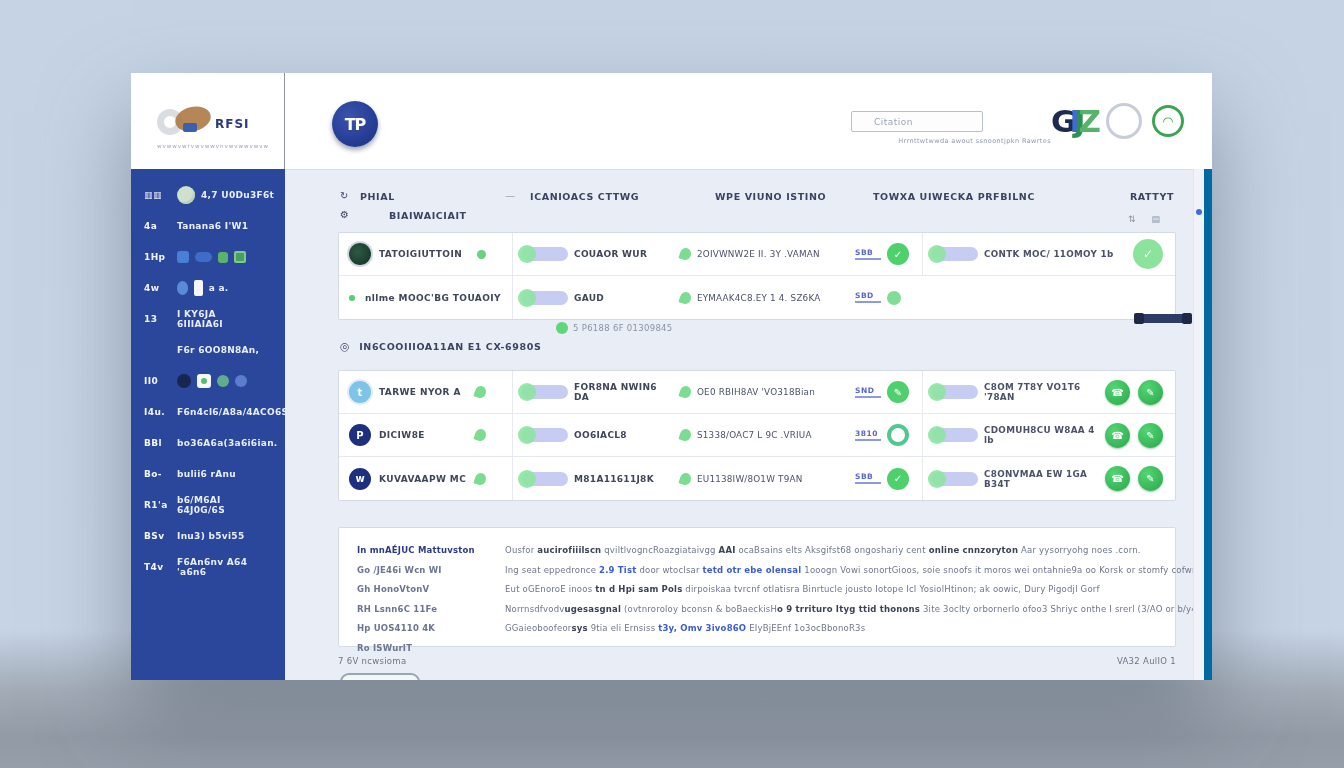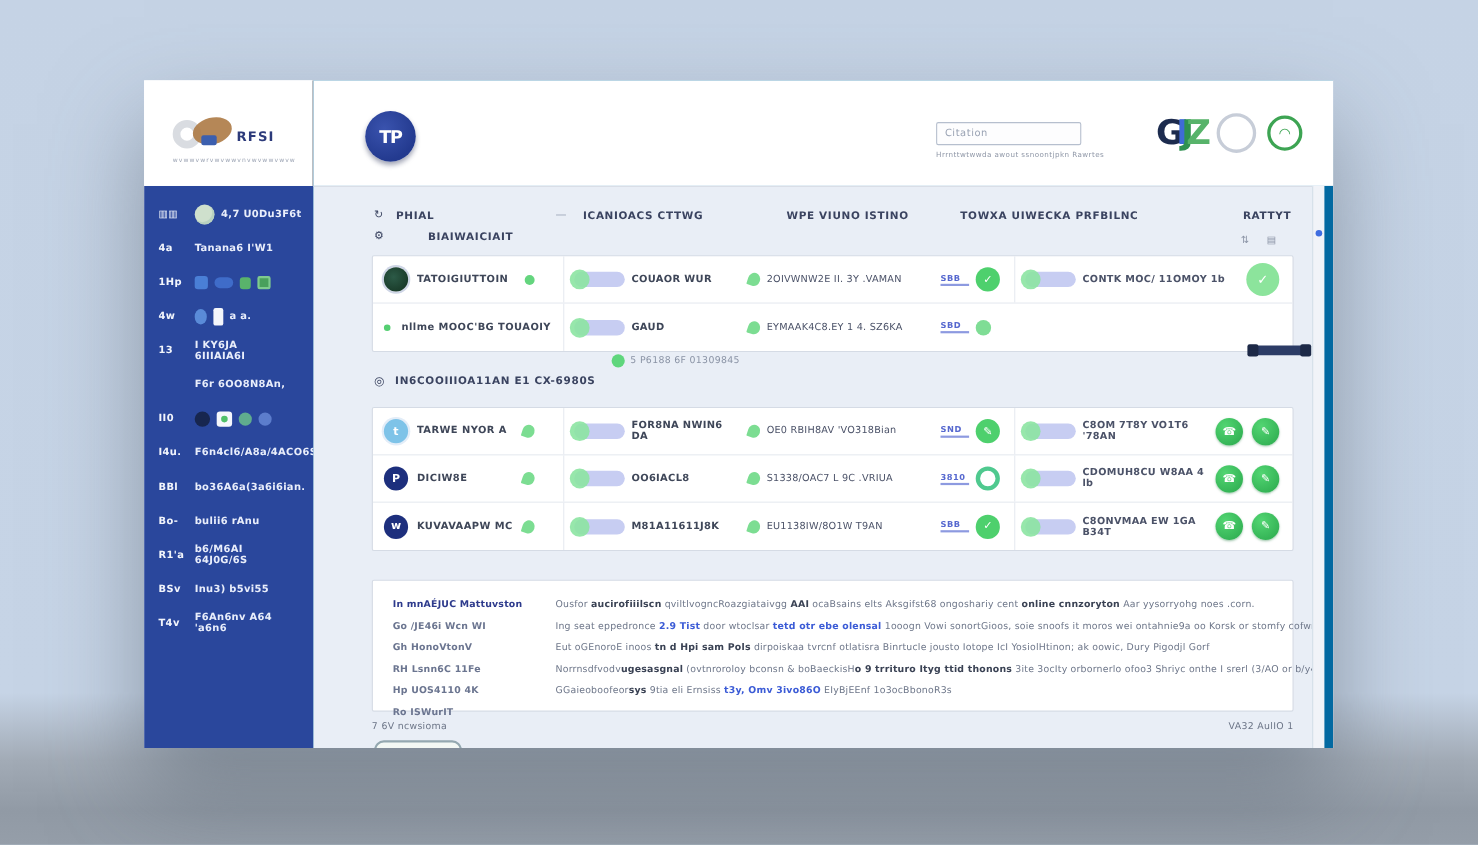--- a/index.html
+++ b/index.html
@@ -46,22 +46,22 @@
   
   .main { flex:1; position:relative; background:#0369a1; }
   .header { position:absolute; left:0; top:0; right:0; height:96px; background:#fff; }
   .tp-logo { position:absolute; left:47px; top:28px; width:46px; height:46px; border-radius:50%;
              background:radial-gradient(circle at 38% 35%, #3a53ae, #233a8f 70%);
              color:#fff; font-size:16px; font-weight:bold; letter-spacing:-1px;
              display:flex; align-items:center; justify-content:center;
              box-shadow:0 3px 5px rgba(20,30,70,.4); }
   .search-wrap { position:absolute; left:566px; top:38px; }
   .search-box { width:132px; height:21px; border:1px solid #b6bfce; border-radius:2px; background:#fdfdfe;
-                font-size:9px; color:#9aa3b4; padding:5px 7px; letter-spacing:.5px; }
-  .search-caption { margin-top:5px; font-size:6.5px; color:#8e96a6; letter-spacing:.4px; width:200px; }
+                font-size:9px; color:#9aa3b4; padding:5px 22px; letter-spacing:.5px; }
+  .search-caption { margin-top:5px; font-size:6.5px; color:#8e96a6; letter-spacing:.4px; width:200px;text-align:right; }
   .badges { position:absolute; right:28px; top:28px; display:flex; align-items:center; }
   .badge-letter { font-size:31px; font-weight:bold; margin-right:-7px; line-height:40px; }
   .bl-g { color:#1c2b4e; } .bl-i { color:#3f6bd6; } .bl-j { color:#2f9150; } .bl-z { color:#57b36a; }
   .badge-ring-gray { width:36px; height:36px; border-radius:50%; border:3px solid #c7cdd8; margin-left:12px; background:#fff; }
   .badge-ring-green { width:32px; height:32px; border-radius:50%; border:3px solid #3da453; margin-left:10px; background:#fff;
                       display:flex; align-items:center; justify-content:center; color:#3da453; font-size:13px; font-weight:bold; }
 
   .content { position:absolute; left:0; top:96px; width:908px; bottom:0;
              background:#e9eef6; border-top:1px solid #d9dee7; padding:14px 17px 0 53px; overflow:hidden; }
 

